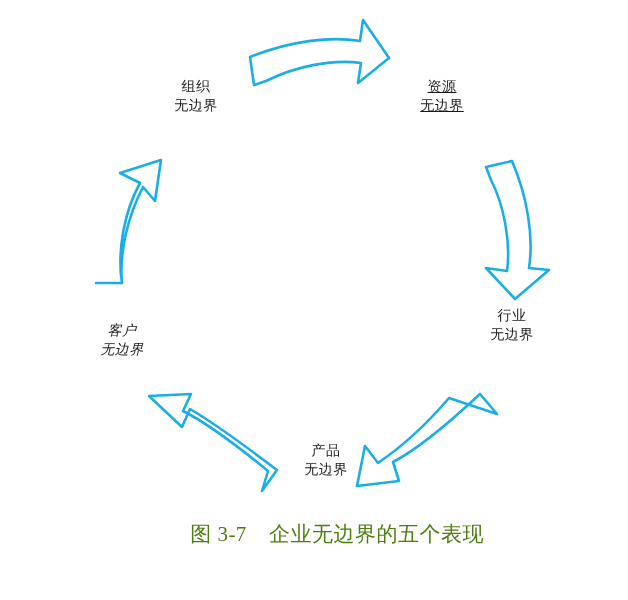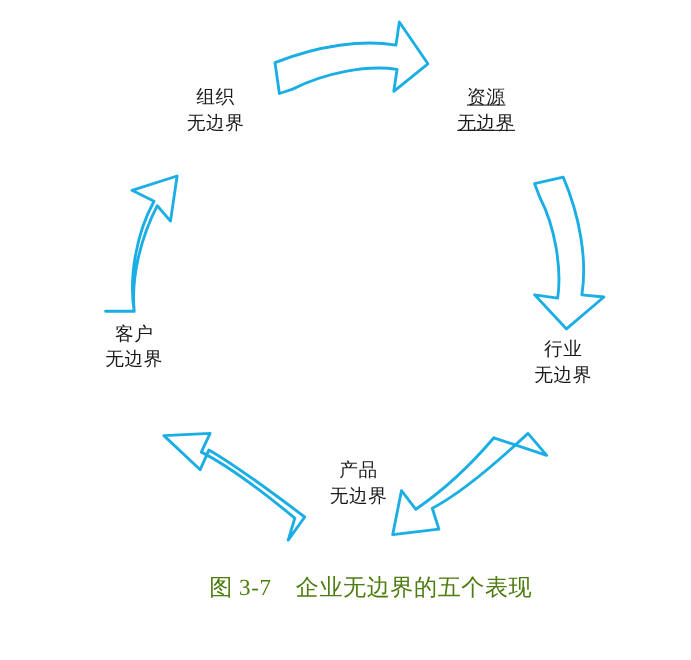--- a/index.html
+++ b/index.html
@@ -24,34 +24,34 @@
     left: 0;
     top: 0;
     width: 628px;
     height: 600px;
   }
   .node-label {
     position: absolute;
     text-align: center;
     color: #1a1a1a;
     font-family: "Liberation Serif", "DejaVu Serif", serif;
-    font-size: 17px;
+    font-size: 14px;
     line-height: 1.35;
     letter-spacing: 0.5px;
     white-space: nowrap;
     user-select: none;
   }
   .node-label .line2 {
     display: block;
   }
   #node-organization { left: 126px; top: 78px;  width: 140px; }
   #node-resource     { left: 372px; top: 78px;  width: 140px; text-decoration: underline; }
   #node-industry     { left: 442px; top: 307px; width: 140px; text-align: center; }
-  #node-product      { left: 256px; top: 417px; width: 140px; }
-  #node-customer     { left: 52px;  top: 293px; width: 140px; }
+  #node-product      { left: 256px; top: 442px; width: 140px; }
+  #node-customer     { left: 52px;  top: 322px; width: 140px; font-style: italic; }
 
   #figure-caption {
     position: absolute;
     left: 0;
     top: 520px;
     width: 628px;
     text-align: center;
     color: #4d7c0f;
     font-family: "Liberation Serif", "DejaVu Serif", serif;
     font-size: 21px;

